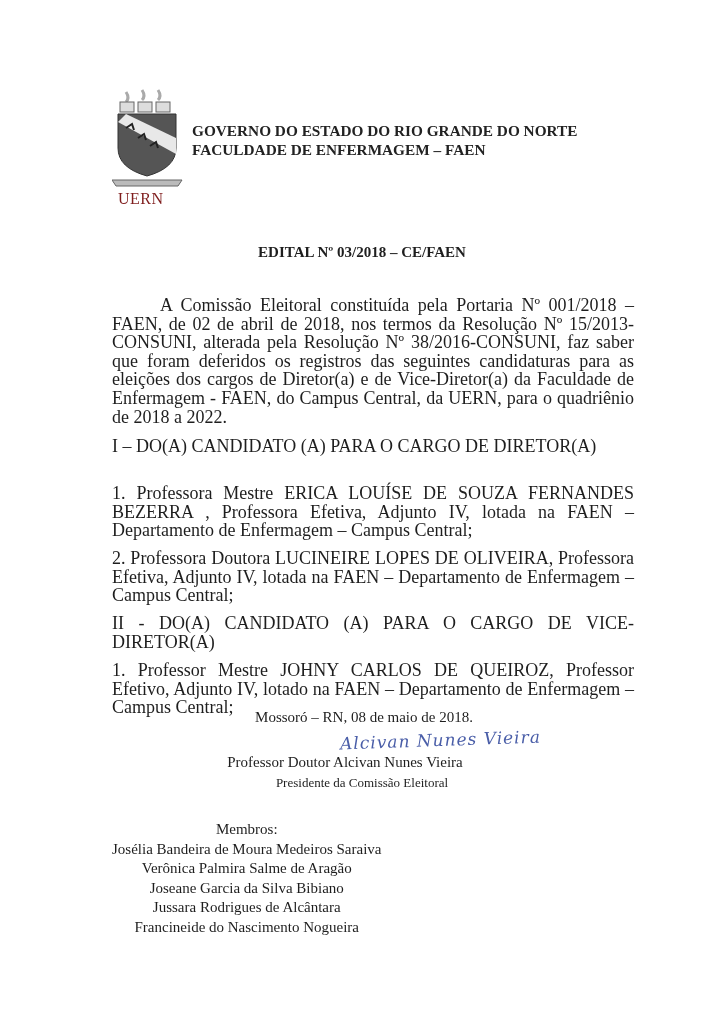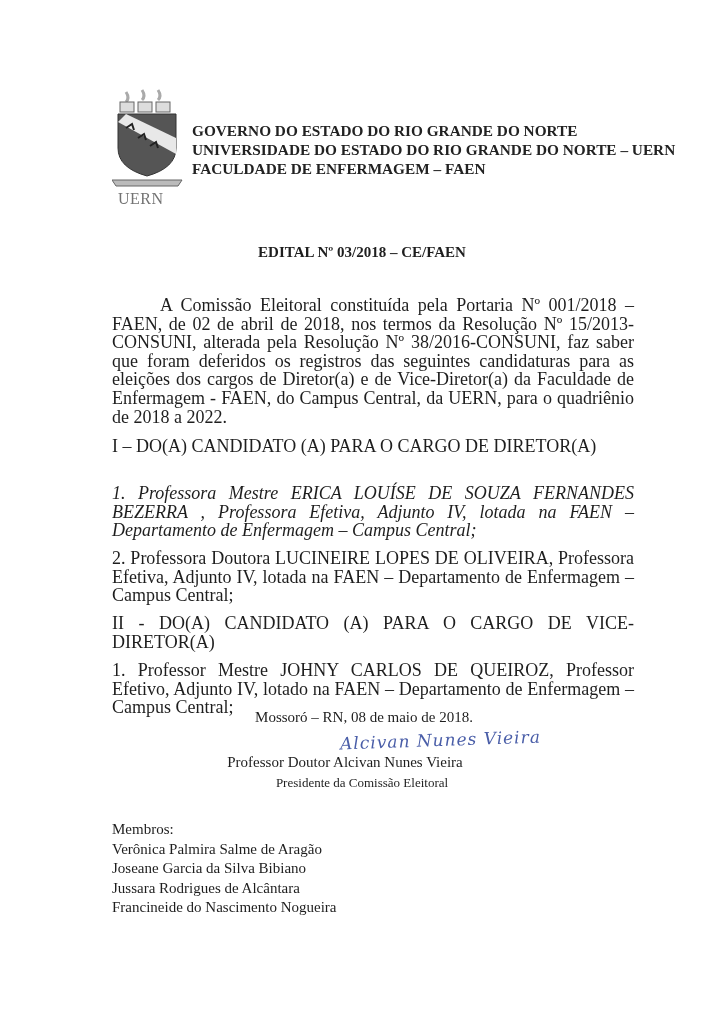--- a/index.html
+++ b/index.html
@@ -2,57 +2,56 @@
 <html><head>
 <meta charset="utf-8">
 <style>
   html, body { margin: 0; padding: 0; }
   body {
     width: 724px; height: 1024px; background: #ffffff; position: relative;
     font-family: "Liberation Serif", "DejaVu Serif", serif; color: #1e1e1e;
     overflow: hidden;
   }
   .crest { position: absolute; left: 112px; top: 88px; width: 78px; height: 128px; }
-  .crest-label { position: absolute; left: 118px; top: 190px; font-size: 16px; color: #737373; letter-spacing: 0.5px; }
+  .crest-label { position: absolute; left: 118px; top: 190px; font-size: 16px; color: #7f1d1d; letter-spacing: 0.5px; }
   .header-lines { position: absolute; left: 192px; top: 92px; font-weight: bold; font-size: 15.3px; line-height: 19px; color: #222; margin-top: 29px; }
   .header-lines div { white-space: nowrap; }
   .edital-title { position: absolute; left: 0; width: 724px; top: 244px; text-align: center; font-weight: bold; font-size: 15px; }
   .body-text { position: absolute; left: 112px; width: 522px; font-size: 18px; line-height: 18.6px; text-align: justify; }
   .intro { top: 296px; text-indent: 48px; }
   .sec1 { top: 437px; }
-  .item1 { top: 484px; font-style: italic; }
+  .item1 { top: 484px; }
   .item2 { top: 549px; }
   .sec2 { top: 614px; }
   .item3 { top: 661px; }
   .place-date { position: absolute; left: 0; width: 688px; top: 709px; text-align: center; font-size: 15px; padding-left: 40px; box-sizing: border-box; }
   .signature { position: absolute; left: 340px; top: 730px; font-family: "DejaVu Serif", serif; font-style: italic; font-size: 17px; color: #4a5ea8; letter-spacing: 1px; transform: rotate(-2deg); }
   .signer-name { position: absolute; left: 0; width: 600px; top: 754px; text-align: center; font-size: 15px; padding-left: 90px; box-sizing: border-box; }
   .signer-role { position: absolute; left: 0; width: 724px; top: 775px; text-align: center; font-size: 13px; box-sizing: border-box; }
-  .members { position: absolute; left: 112px; top: 820px; font-size: 15px; line-height: 19.5px; }
+  .members { position: absolute; left: 112px; top: 820px; font-size: 15px; line-height: 19.5px; text-align: center; }
 </style>
 </head>
 <body>
 
 <div class="crest">
   <svg width="78" height="100" viewBox="0 0 78 100">
     <path d="M14 4 q4 6 0 10 M30 2 q4 6 0 10 M46 2 q4 6 0 10" stroke="#aaa" stroke-width="3" fill="none"></path>
     <rect x="8" y="14" width="14" height="10" fill="#ddd" stroke="#666"></rect>
     <rect x="26" y="14" width="14" height="10" fill="#ddd" stroke="#666"></rect>
     <rect x="44" y="14" width="14" height="10" fill="#ddd" stroke="#666"></rect>
     <path d="M6 26 H64 V60 Q64 80 35 88 Q6 80 6 60 Z" fill="#555" stroke="#333"></path>
     <path d="M6 34 L64 66 L64 50 L14 26 Z" fill="#e8e8e8"></path>
     <path d="M14 40 l6 -4 l2 6 M26 50 l6 -4 l2 6 M38 58 l6 -4 l2 6" stroke="#222" stroke-width="2" fill="none"></path>
     <path d="M0 92 H70 L66 98 H4 Z" fill="#bbb" stroke="#666"></path>
   </svg>
 </div>
 <div class="crest-label">UERN</div>
 
 <div class="header-lines">
   <div>GOVERNO DO ESTADO DO RIO GRANDE DO NORTE</div>
-  <div>UNIVERSIDADE DO ESTADO DO RIO GRANDE DO NORTE – UERN</div>
   <div>FACULDADE DE ENFERMAGEM – FAEN</div>
 </div>
 
 <div class="edital-title">EDITAL Nº 03/2018 – CE/FAEN</div>
 
 <div class="body-text intro">A Comissão Eleitoral constituída pela Portaria Nº 001/2018 – FAEN, de 02 de abril de 2018, nos termos da Resolução Nº 15/2013-CONSUNI, alterada pela Resolução Nº 38/2016-CONSUNI, faz saber que foram deferidos os registros das seguintes candidaturas para as eleições dos cargos de Diretor(a) e de Vice-Diretor(a) da Faculdade de Enfermagem - FAEN, do Campus Central, da UERN, para o quadriênio de 2018 a 2022.</div>
 
 <div class="body-text sec1">I – DO(A) CANDIDATO (A) PARA O CARGO DE DIRETOR(A)</div>
 <div class="body-text item1">1. Professora Mestre ERICA LOUÍSE DE SOUZA FERNANDES BEZERRA , Professora Efetiva, Adjunto IV, lotada na FAEN – Departamento de Enfermagem – Campus Central;</div>
 <div class="body-text item2">2. Professora Doutora LUCINEIRE LOPES DE OLIVEIRA, Professora Efetiva, Adjunto IV, lotada na FAEN – Departamento de Enfermagem – Campus Central;</div>
@@ -60,17 +59,18 @@
 <div class="body-text sec2">II - DO(A) CANDIDATO (A) PARA O CARGO DE VICE-DIRETOR(A)</div>
 <div class="body-text item3">1. Professor Mestre JOHNY CARLOS DE QUEIROZ, Professor Efetivo, Adjunto IV, lotado na FAEN – Departamento de Enfermagem – Campus Central;</div>
 
 <div class="place-date">Mossoró – RN, 08 de maio de 2018.</div>
 <div class="signature">Alcivan Nunes Vieira</div>
 <div class="signer-name">Professor Doutor Alcivan Nunes Vieira</div>
 <div class="signer-role">Presidente da Comissão Eleitoral</div>
 
 <div class="members">
   <div>Membros:</div>
+  <div>Josélia Bandeira de Moura Medeiros Saraiva</div>
   <div>Verônica Palmira Salme de Aragão</div>
   <div>Joseane Garcia da Silva Bibiano</div>
   <div>Jussara Rodrigues de Alcântara</div>
   <div>Francineide do Nascimento Nogueira</div>
 </div>
 
 </body></html>

